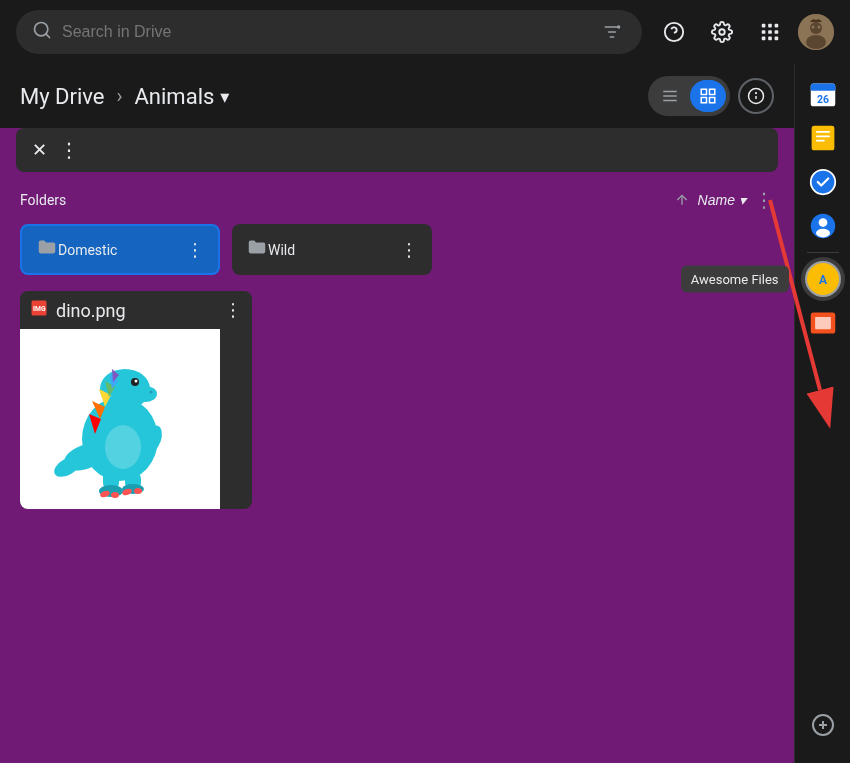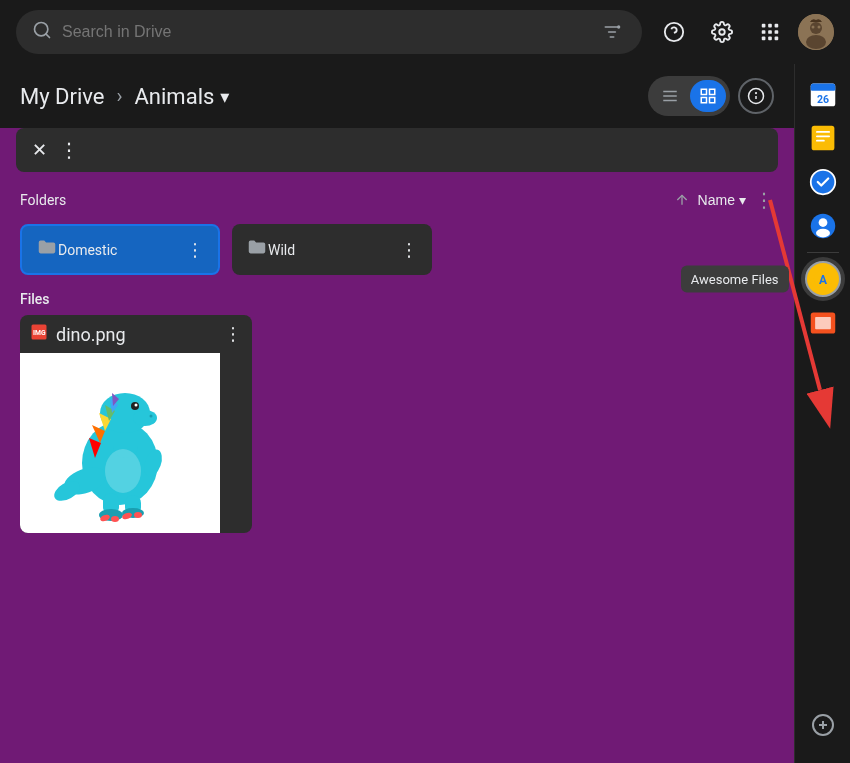--- a/index.html
+++ b/index.html
@@ -237,20 +237,21 @@
     }
     .sort-btn {
       background: none;
       border: none;
       cursor: pointer;
       color: #e8eaed;
       font-size: 14px;
       display: flex;
       align-items: center;
       gap: 4px;
+      font-style: italic;
     }
     .sort-more-btn {
       background: none;
       border: none;
       cursor: pointer;
       color: #9aa0a6;
       font-size: 20px;
       display: flex;
       align-items: center;
     }
@@ -581,21 +582,20 @@
             <svg width="22" height="22" viewBox="0 0 24 24" fill="#9aa0a6">
               <path d="M3 7a2 2 0 0 1 2-2h4l2 2h8a2 2 0 0 1 2 2v8a2 2 0 0 1-2 2H5a2 2 0 0 1-2-2V7z"></path>
             </svg>
           </span>
           <span class="folder-name">Wild</span>
           <button class="folder-more">⋮</button>
         </div>
       </div>
 
       <div class="files-section">
-        <div class="files-label">Files</div>
         <div class="file-card">
           <div class="file-card-header">
             <span class="file-thumb-icon">
               <svg width="18" height="18" viewBox="0 0 24 24">
                 <rect x="2" y="2" width="20" height="20" rx="2" fill="#ea4335"></rect>
                 <text x="4" y="16" font-size="9" fill="white" font-weight="bold">IMG</text>
               </svg>
             </span>
             <span class="file-name">dino.png</span>
             <button class="file-more">⋮</button>

